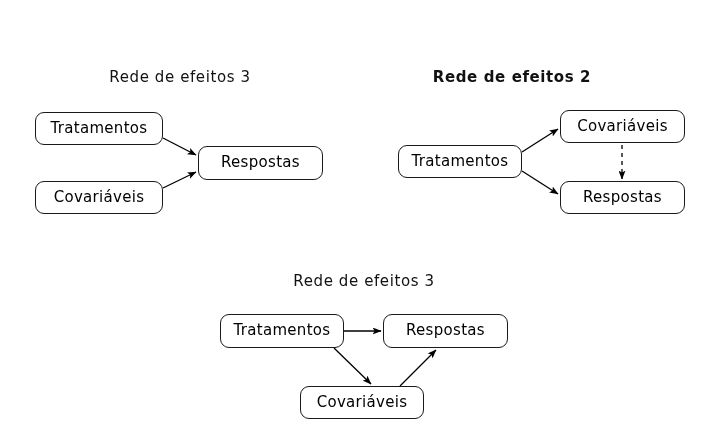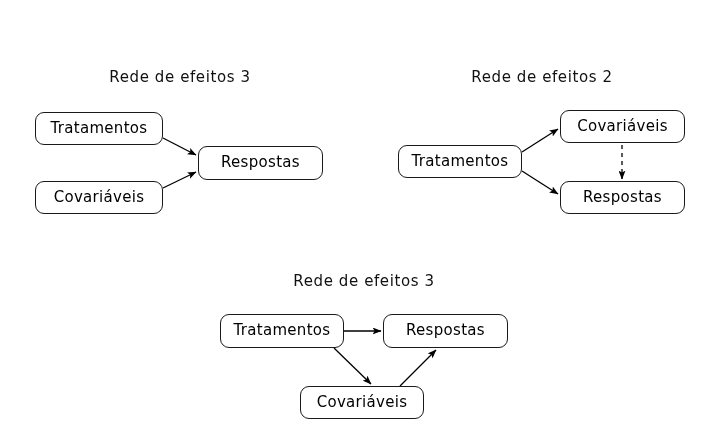--- a/index.html
+++ b/index.html
@@ -95,21 +95,21 @@
 <div class="node" style="left: 35px; top: 112px; width: 128px; height: 33px;">
   <span class="node-label">Tratamentos</span>
 </div>
 <div class="node" style="left: 35px; top: 181px; width: 128px; height: 33px;">
   <span class="node-label">Covariáveis</span>
 </div>
 <div class="node" style="left: 198px; top: 146px; width: 125px; height: 34px;">
   <span class="node-label">Respostas</span>
 </div>
 
-<div class="panel-title" style="left: 542px; top: 68px;">Rede de efeitos 2</div>
+<div class="panel-title" style="left: 512px; top: 68px; font-weight: bold;">Rede de efeitos 2</div>
 
 <div class="node" style="left: 398px; top: 145px; width: 124px; height: 33px;">
   <span class="node-label">Tratamentos</span>
 </div>
 <div class="node" style="left: 560px; top: 110px; width: 125px; height: 33px;">
   <span class="node-label">Covariáveis</span>
 </div>
 <div class="node" style="left: 560px; top: 181px; width: 125px; height: 33px;">
   <span class="node-label">Respostas</span>
 </div>

